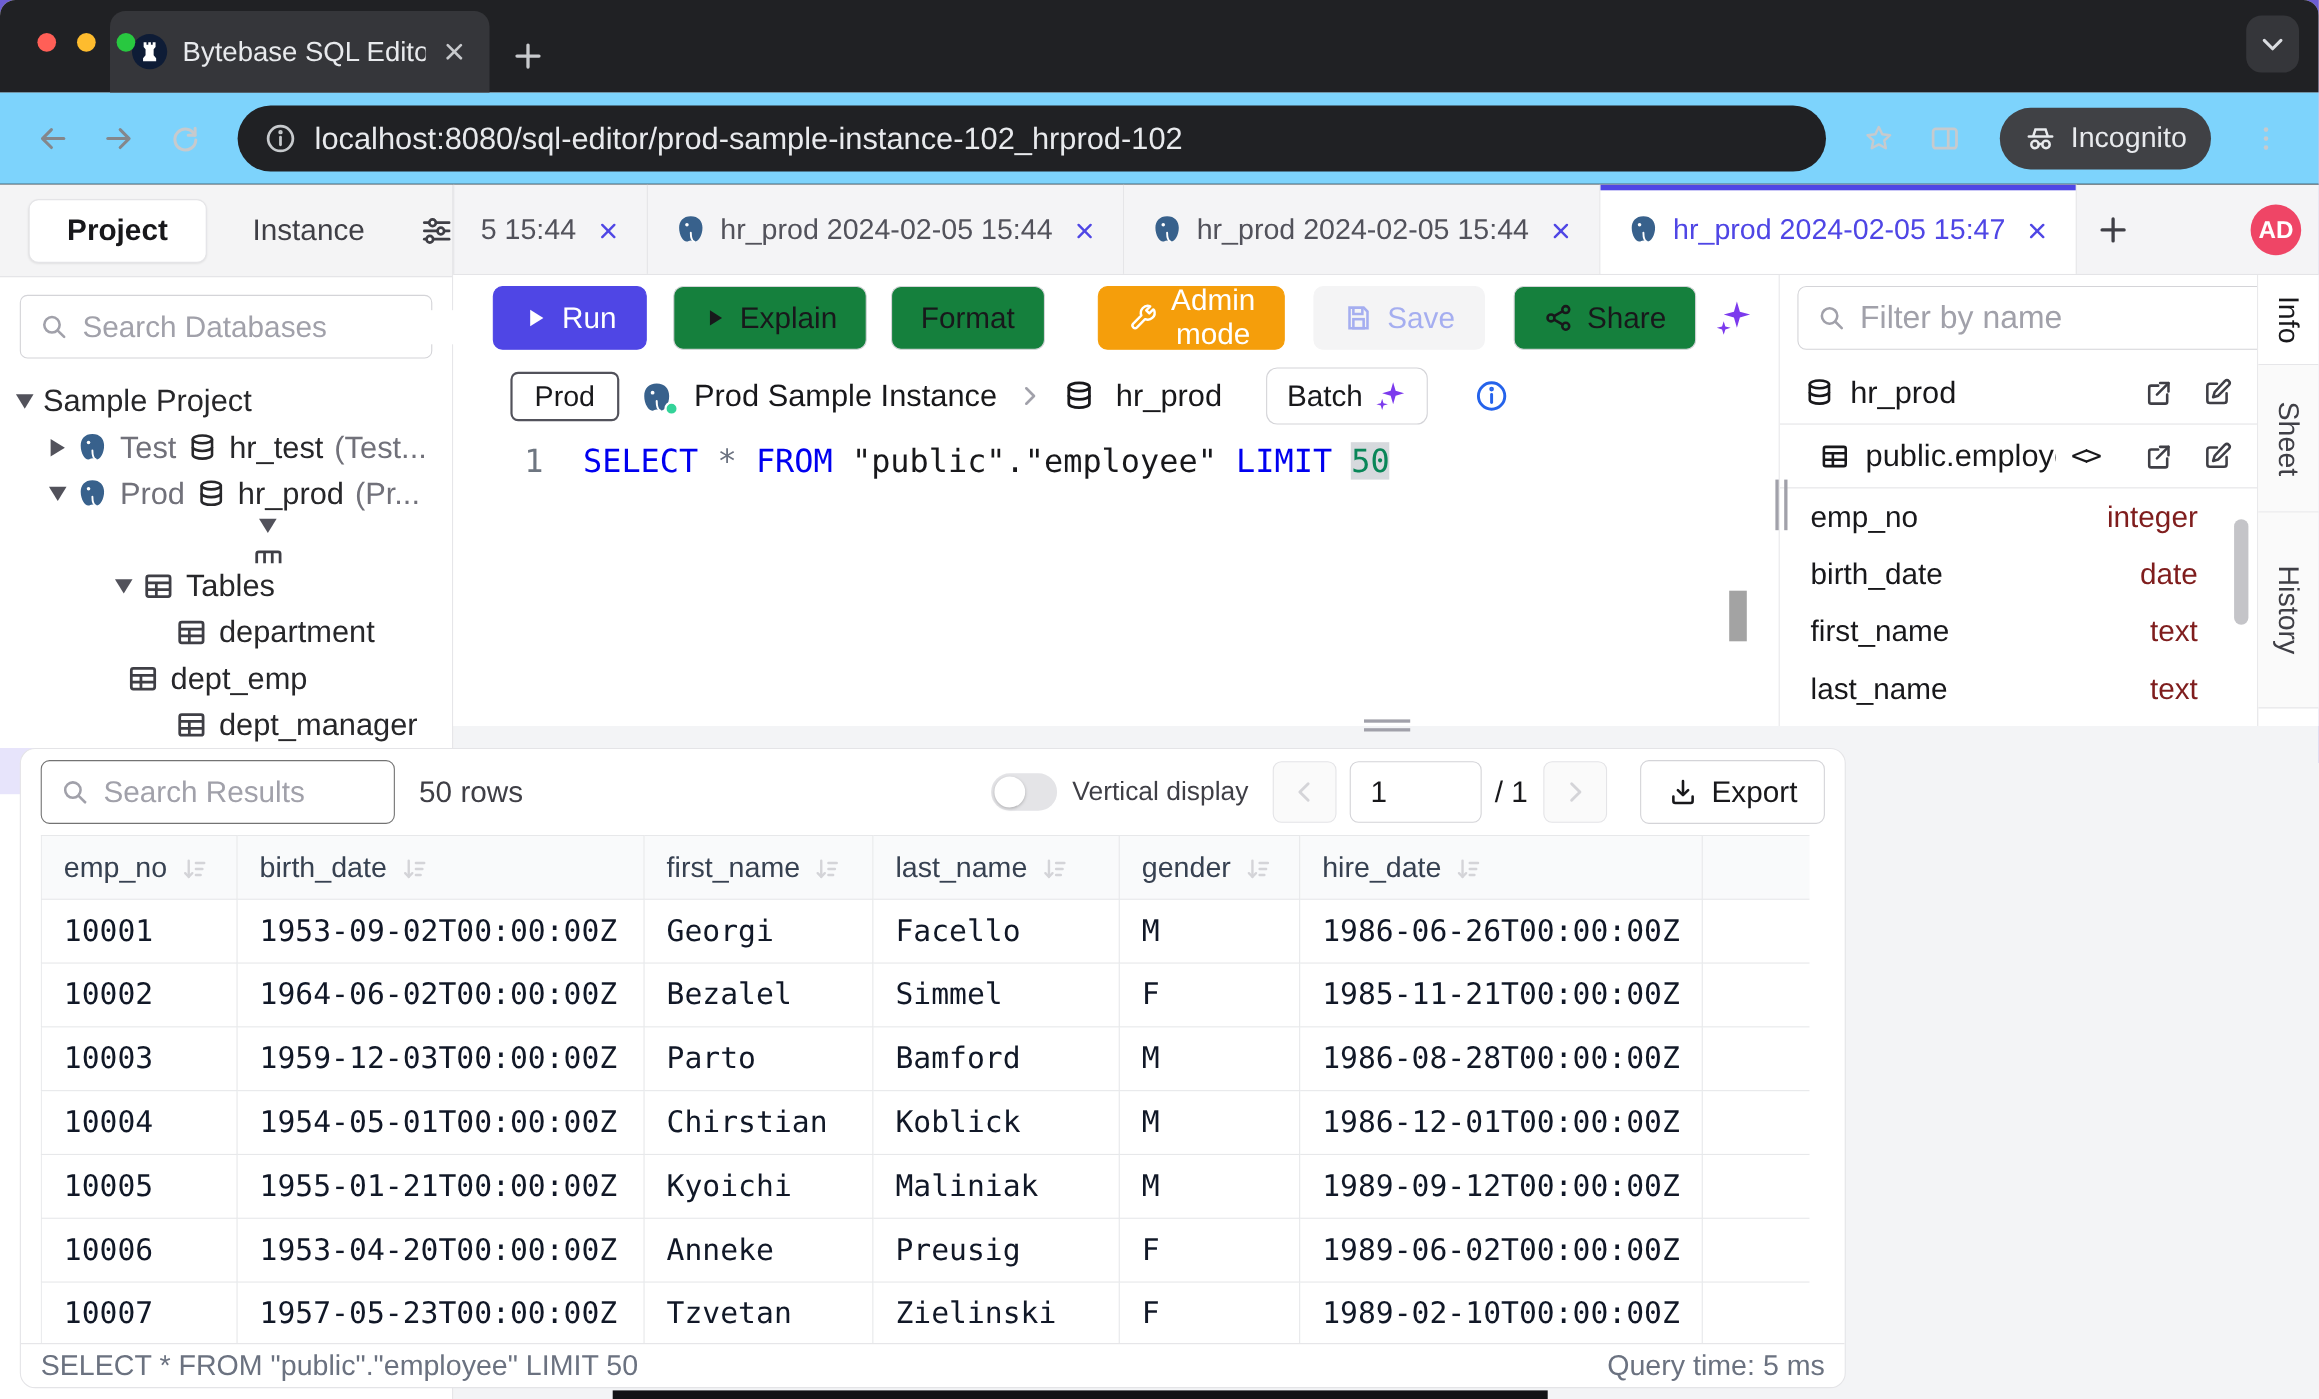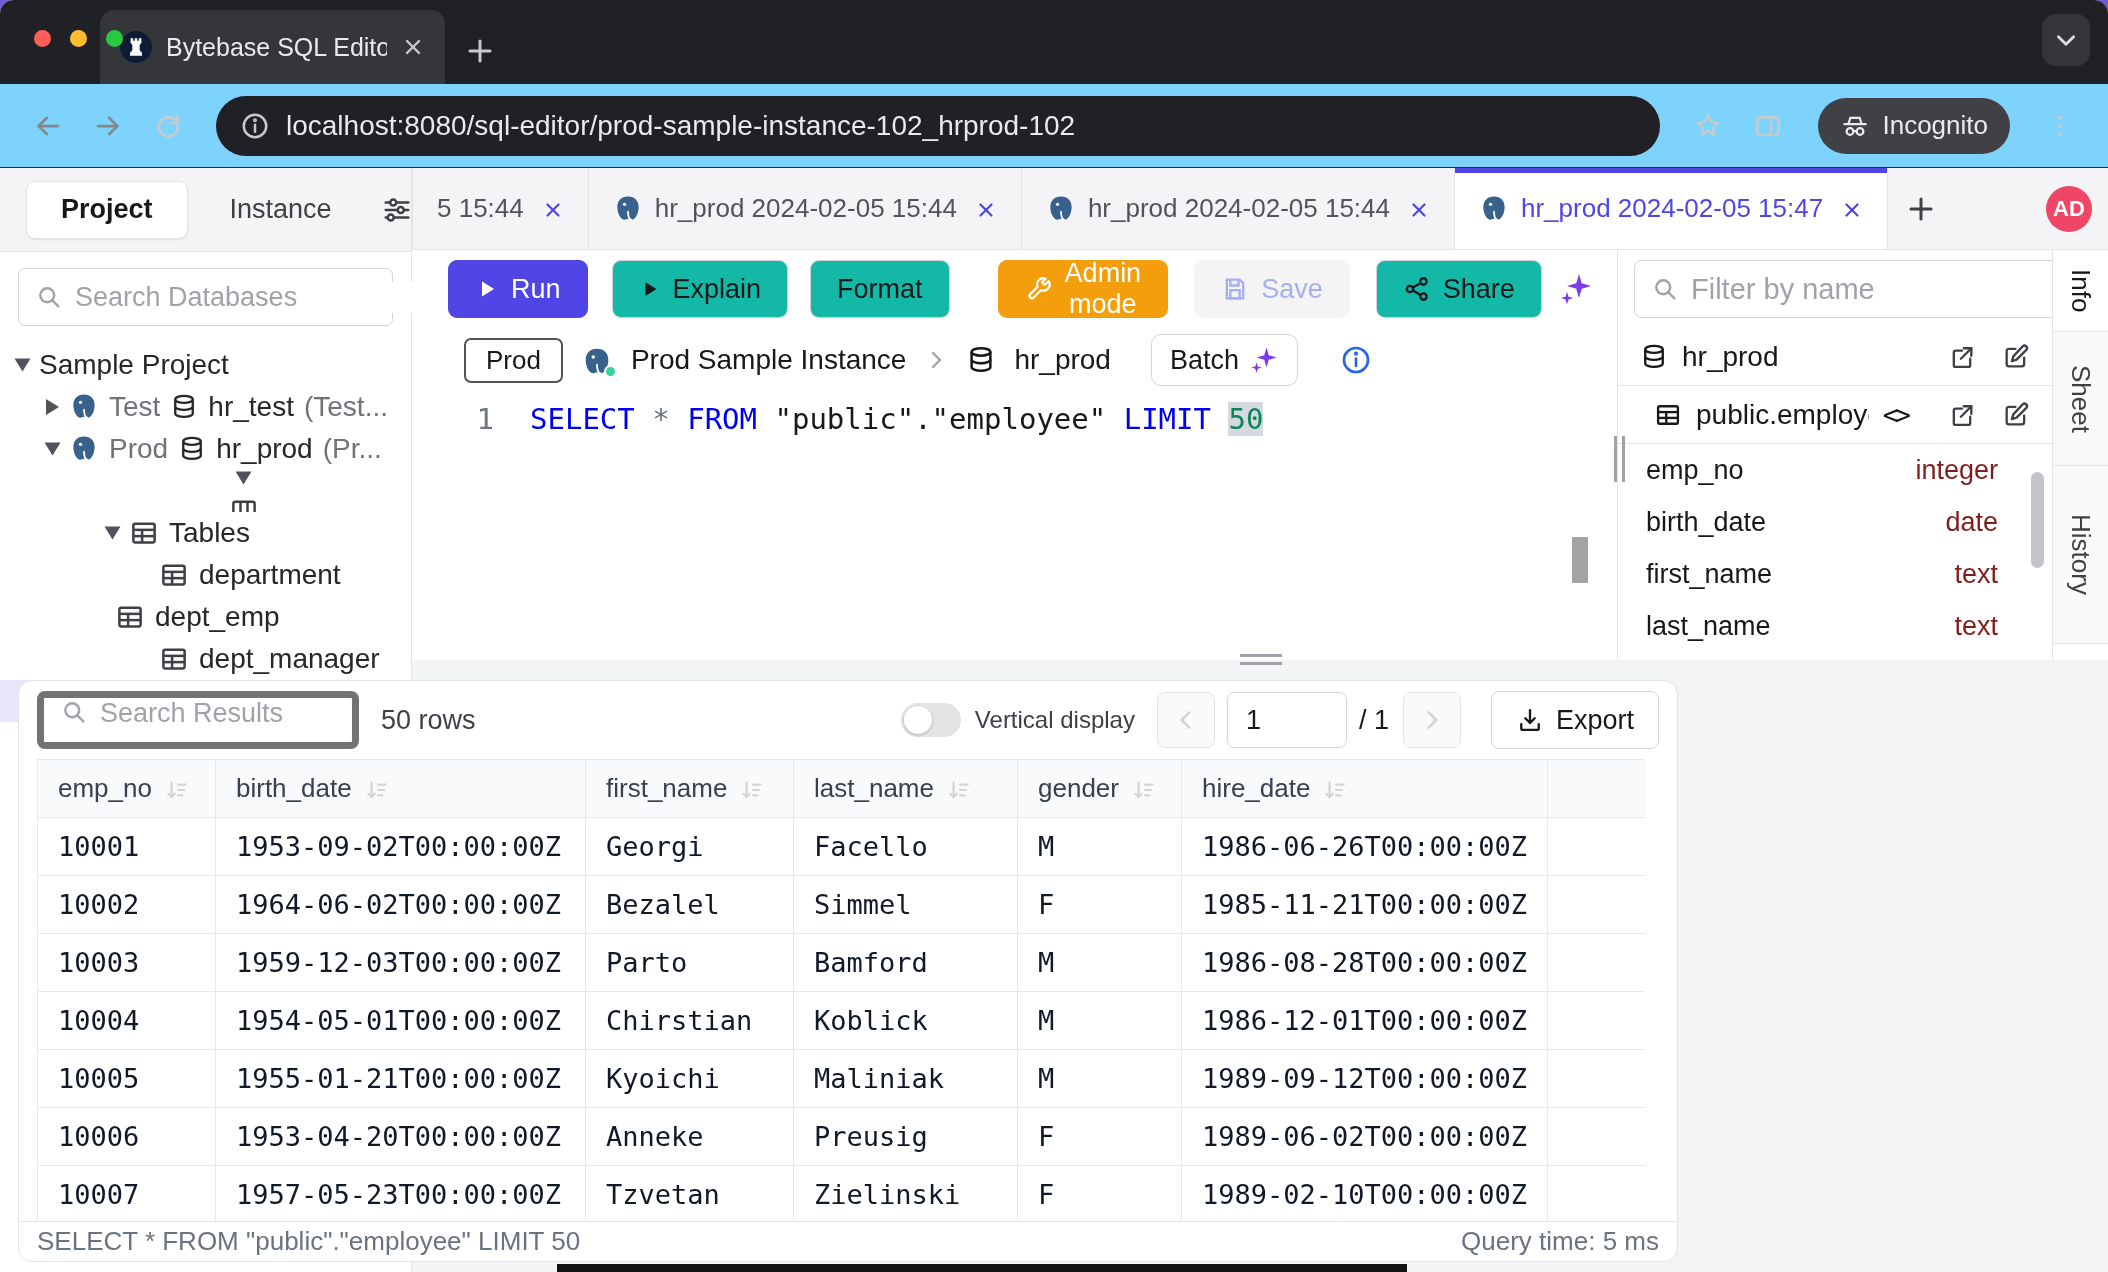--- a/index.html
+++ b/index.html
@@ -53,21 +53,21 @@
   .etab:first-child { border-left:1px solid #e4e4e7; }
   .etab.active { background:#fff; color:#4f46e5; }
   .etab.active::before { content:""; position:absolute; left:0; right:0; top:0; height:5px; background:var(--accent,#4f46e5); }
   .etab .x { color:#4f46e5; margin-left:6px; }
   .tab-plus { display:flex; align-items:center; padding:0 18px; color:#3f3f46; }
   .avatar { width:46px; height:46px; border-radius:50%; background:var(--avatar,#ef4566); color:#fff; font-size:22px; font-weight:bold; display:flex; align-items:center; justify-content:center; align-self:center; margin-left:auto; margin-right:16px; }
 
   
   .editor-pane { position:absolute; left:0; top:82px; width:1206px; height:410px; background:#fff; border-right:1px solid #e4e4e7; overflow:hidden; }
   .btn-row { height:78px; display:flex; align-items:center; padding:0 36px; }
-  .btn { height:58px; border-radius:9px; display:flex; align-items:center; justify-content:center; gap:12px; font-size:27px; padding:0 26px; background:#14b8a6; border:1px solid #d4d4d8; color:#18181b; cursor:pointer; font-family:inherit; }
+  .btn { height:58px; border-radius:9px; display:flex; align-items:center; justify-content:center; gap:12px; font-size:27px; padding:0 26px; background:#15803d; border:1px solid #d4d4d8; color:#18181b; cursor:pointer; font-family:inherit; }
   .btn.run { background:var(--accent,#4f46e5); border-color:var(--accent,#4f46e5); color:#fff; margin-right:24px; }
   .btn.explain { margin-right:22px; }
   .btn.admin { background:var(--admin,#f59e0b); border-color:var(--admin,#f59e0b); color:#fff; margin-left:48px; }
   .btn.save { background:#f4f4f5; border-color:#f4f4f5; color:#a5aef0; margin-left:26px; }
   .btn.share { margin-left:26px; }
   .sparkle-btn { margin-left:16px; display:flex; align-items:center; }
   .crumb-row { height:64px; display:flex; align-items:center; padding:0 52px; gap:18px; font-size:28px; color:#18181b; }
   .env-badge { border:2px solid #52525b; border-radius:7px; padding:5px 20px; font-size:26px; }
   .pgwrap { position:relative; width:32px; height:32px; }
   .pgdot { position:absolute; right:-4px; bottom:-2px; width:13px; height:13px; border-radius:50%; background:#34d399; border:2px solid #fff; }
@@ -106,21 +106,21 @@
 
   
   .vhandle { position:absolute; display:flex; gap:5px; }
   .vhandle i { width:3px; height:46px; background:#a1a1aa; }
   .hhandle { position:absolute; display:flex; flex-direction:column; gap:5px; }
   .hhandle i { width:42px; height:3px; background:#a1a1aa; }
 
   
   .results-card { position:absolute; left:18px; top:512px; width:1660px; height:582px; background:#fff; border:1px solid #e4e4e7; border-radius:14px; overflow:hidden; display:flex; flex-direction:column; }
   .res-toolbar { height:78px; display:flex; align-items:center; padding:0 18px; flex-shrink:0; }
-  .res-search { width:322px; height:58px; border:7px solid #737373; border-radius:8px; display:flex; align-items:flex-start; gap:12px; padding:0 16px; }
+  .res-search { width:322px; height:58px; border:1px solid #737373; border-radius:8px; display:flex; align-items:center; gap:12px; padding:0 16px; }
   .res-search input { border:0; outline:0; flex:1; font-size:27px; font-family:inherit; min-width:0; }
   .res-search input::placeholder { color:#a1a1aa; }
   .rowcount { font-size:27px; color:#3f3f46; margin-left:22px; }
   .res-right { margin-left:auto; display:flex; align-items:center; }
   .toggle { width:60px; height:34px; border-radius:17px; background:#e4e4e7; position:relative; }
   .toggle .knob { position:absolute; left:3px; top:3px; width:28px; height:28px; border-radius:50%; background:#fff; box-shadow:0 1px 3px rgba(0,0,0,.25); }
   .tog-label { font-size:24px; color:#3f3f46; margin:0 22px 0 14px; }
   .pagebtn { width:58px; height:56px; border:1px solid #e4e4e7; background:#fafafa; border-radius:8px; display:flex; align-items:center; justify-content:center; color:#d4d4d8; }
   .pageinput { width:120px; height:56px; border:1px solid #d4d4d8; border-radius:8px; margin:0 12px; font-size:27px; padding:0 18px; outline:0; font-family:inherit; color:#18181b; }
   .pagetotal { font-size:27px; color:#18181b; margin-right:14px; }

